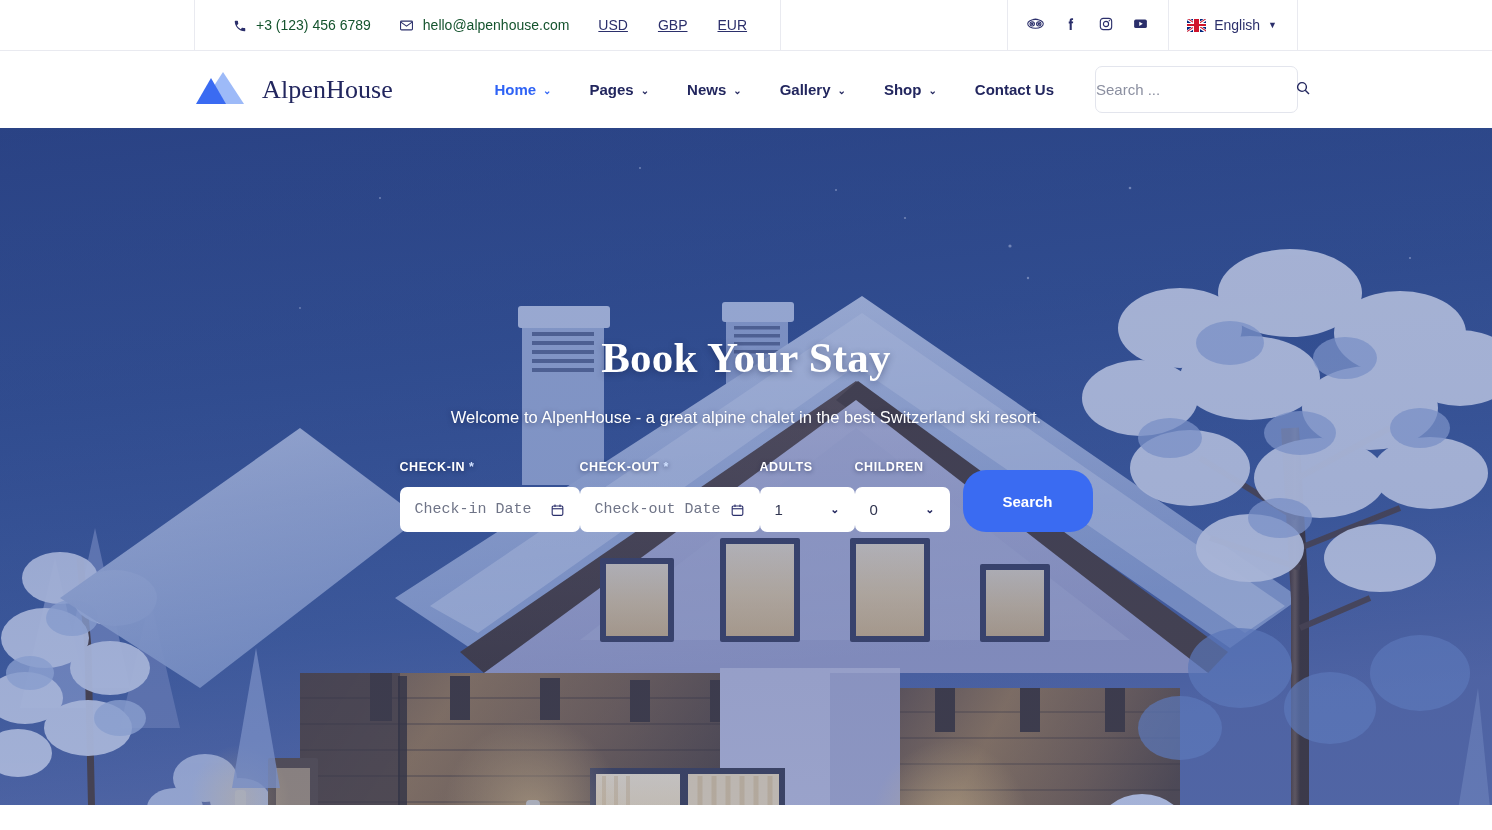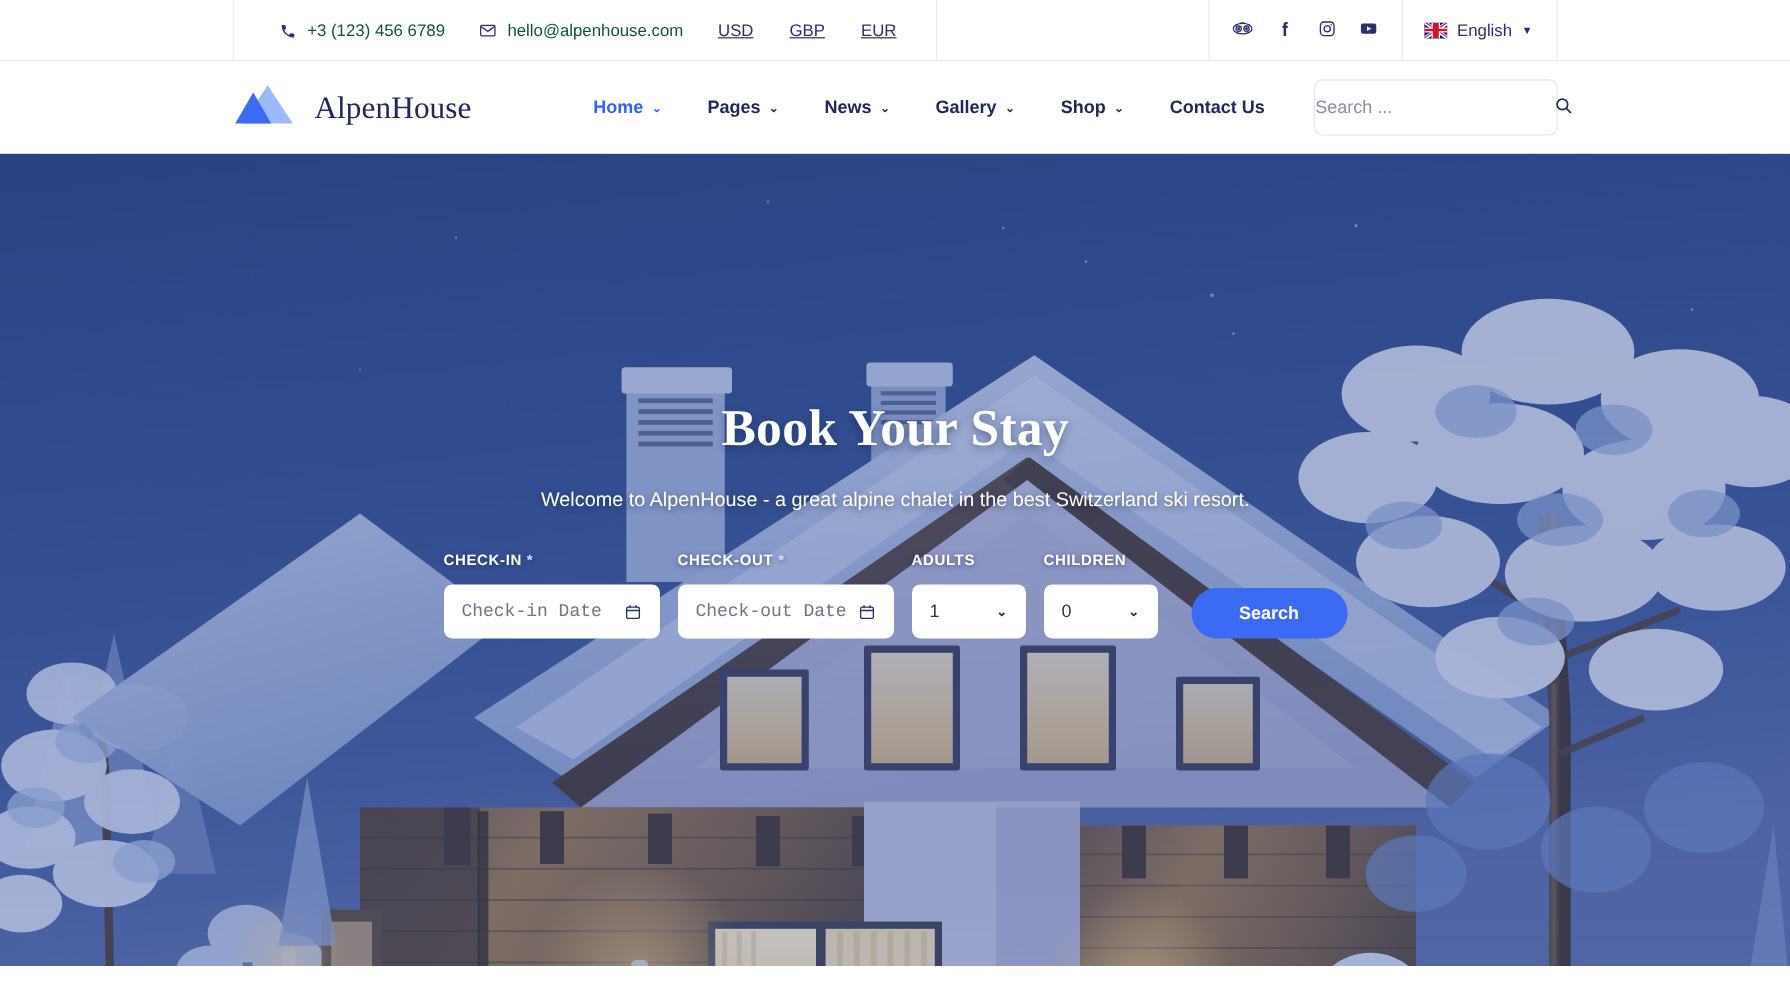--- a/index.html
+++ b/index.html
@@ -189,21 +189,20 @@
     font-size: 16.5px;
     color: #ffffff;
     text-shadow: 0 1px 5px rgba(20,30,70,0.5);
   }
 
   
   .booking {
     margin-top: 33px;
     display: flex;
     align-items: flex-end;
-    gap: 15px;
   }
   .bk-field { display: flex; flex-direction: column; }
   .bk-label {
     font-size: 12.5px;
     font-weight: bold;
     letter-spacing: 0.55px;
     color: #ffffff;
     text-transform: uppercase;
     margin-bottom: 13px;
     text-shadow: 0 1px 4px rgba(20,30,70,0.55);
@@ -221,21 +220,21 @@
   }
   .bk-date { width: 180px; justify-content: space-between; font-family: Liberation Mono, monospace; }
   .bk-date .txt { color: #6f7487; }
   .bk-select { width: 95px; justify-content: space-between; cursor: pointer; }
   .bk-select .val { color: #30344f; }
   .bk-icon { color: #2b2f6b; display: flex; align-items: center; }
   .bk-chev { font-size: 11px; color: #22265e; font-weight: bold; }
 
   .bk-search {
     margin-left: 13px;
-    width: 130px; height: 42px;
+    width: 130px; height: 62px;
     background: #3a6bf2;
     color: #ffffff;
     font-size: 15px;
     font-weight: bold;
     border: none;
     border-radius: 23px;
     cursor: pointer;
     font-family: "Liberation Sans", sans-serif;
   }
 </style>

